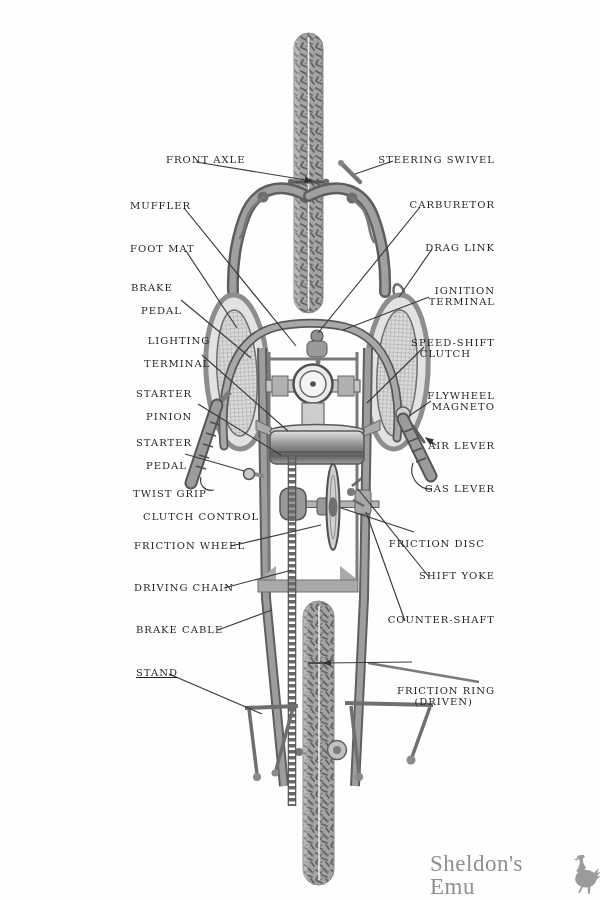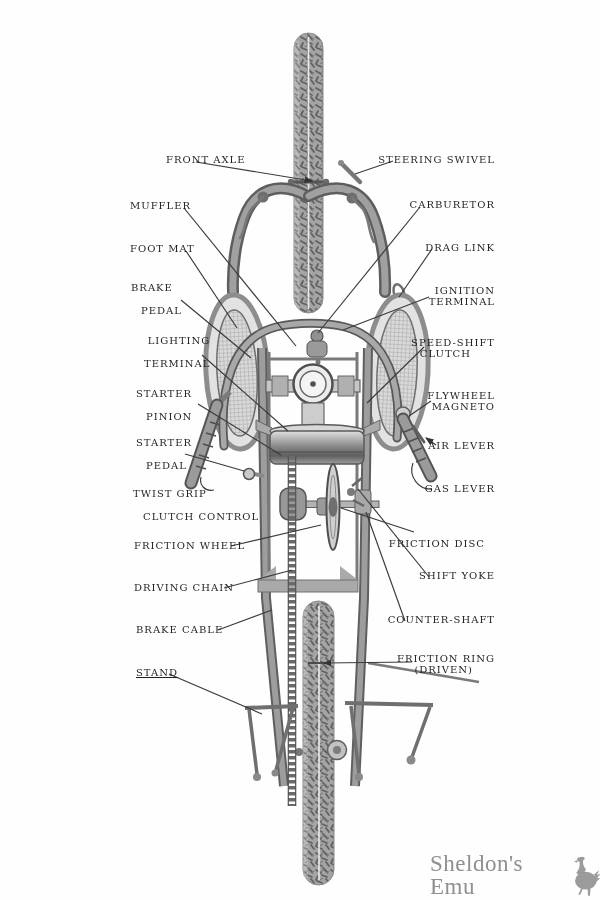--- a/index.html
+++ b/index.html
@@ -5,21 +5,21 @@
   html,body{margin:0;padding:0;background:#ffffff;}
   .stage{position:relative;width:600px;height:900px;background:#fefefe;overflow:hidden;
          font-family:"DejaVu Serif",serif;}
   .artwork,.overlay,.callout-layer{position:absolute;left:0;top:0;width:600px;height:900px;}
   .overlay{pointer-events:none;}
   .leader{stroke:#3a3a3a;stroke-width:1.15;fill:none;}
   .callout{position:absolute;font-size:10px;line-height:11px;letter-spacing:1px;
            color:#1f1f1f;white-space:nowrap;font-weight:500;}
   .callout.right{text-align:right;}
   .callout.left .cl-indent{padding-left:10px;margin-top:12px;}
-  .watermark{position:absolute;left:430px;top:852px;display:flex;align-items:center;
+  .watermark{position:absolute;left:430px;top:852px;display:flex;align-items:flex-start;
              color:#8f8f8f;}
   .watermark .wm-text{font-family:"Liberation Serif",serif;font-size:23px;
              letter-spacing:0.5px;line-height:1;padding-bottom:2px;}
   .watermark svg{margin-left:3px;display:block;}
 </style>
 </head>
 <body>
 
 <div class="stage">
 
@@ -298,21 +298,21 @@
       </div>
       <div class="callout right" style="right: 115px; top: 526px; margin-top: 12px;">
         <div class="cl-line">FRICTION DISC</div>
       </div>
       <div class="callout right" style="right: 105px; top: 570px;">
         <div class="cl-line">SHIFT YOKE</div>
       </div>
       <div class="callout right" style="right: 105px; top: 614px;">
         <div class="cl-line">COUNTER-SHAFT</div>
       </div>
-      <div class="callout right" style="right: 105px; top: 653px;">
+      <div class="callout right" style="right: 105px; top: 685px;">
         <div class="cl-line">FRICTION RING</div>
         <div class="cl-line cl-indent" style="margin-right: 22px;">(DRIVEN)</div>
       </div>
     </div>
 
   <div class="watermark">
     <span class="wm-text">Sheldon's Emu</span>
     <svg width="34" height="44" viewBox="0 0 34 44">
       <g fill="#9b9b9b">
         <path d="M10,5 l-3.5,1.6 3.5,1.2 z"></path>

